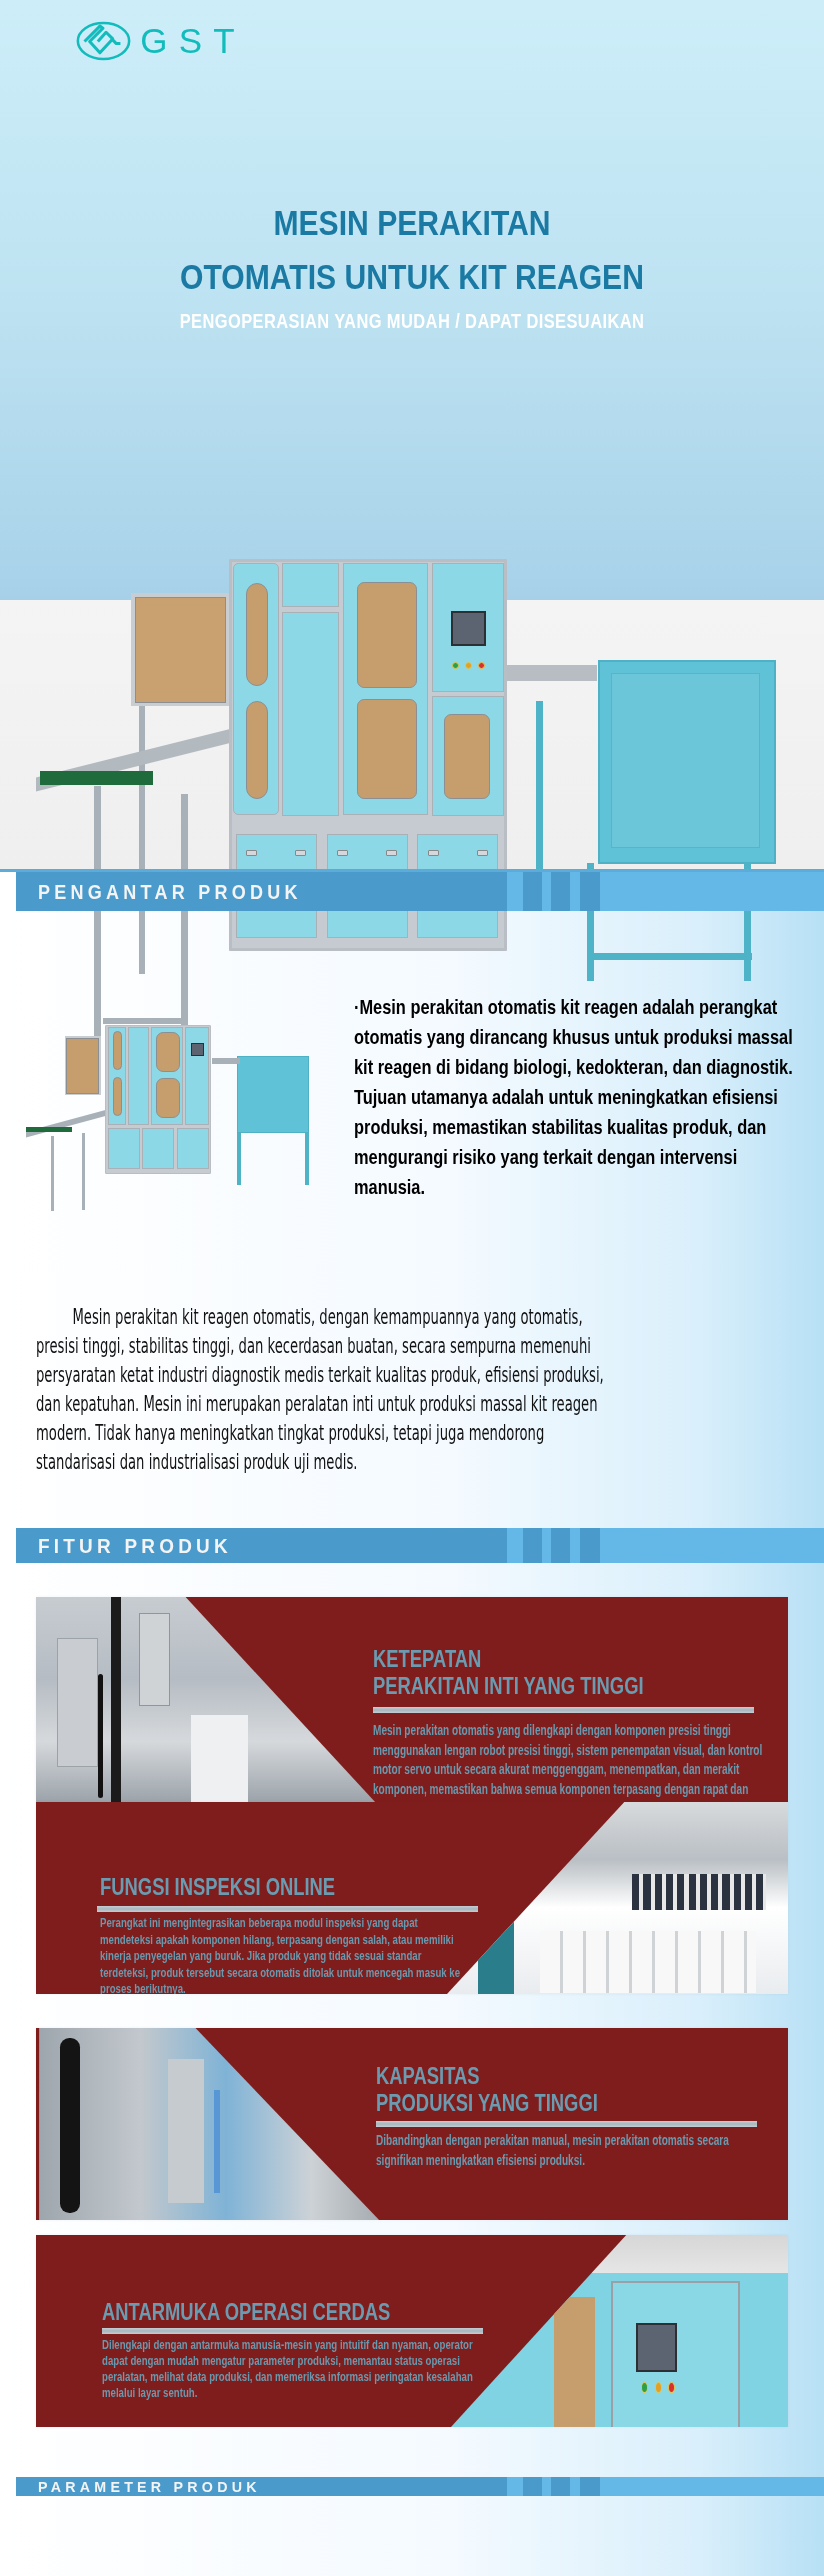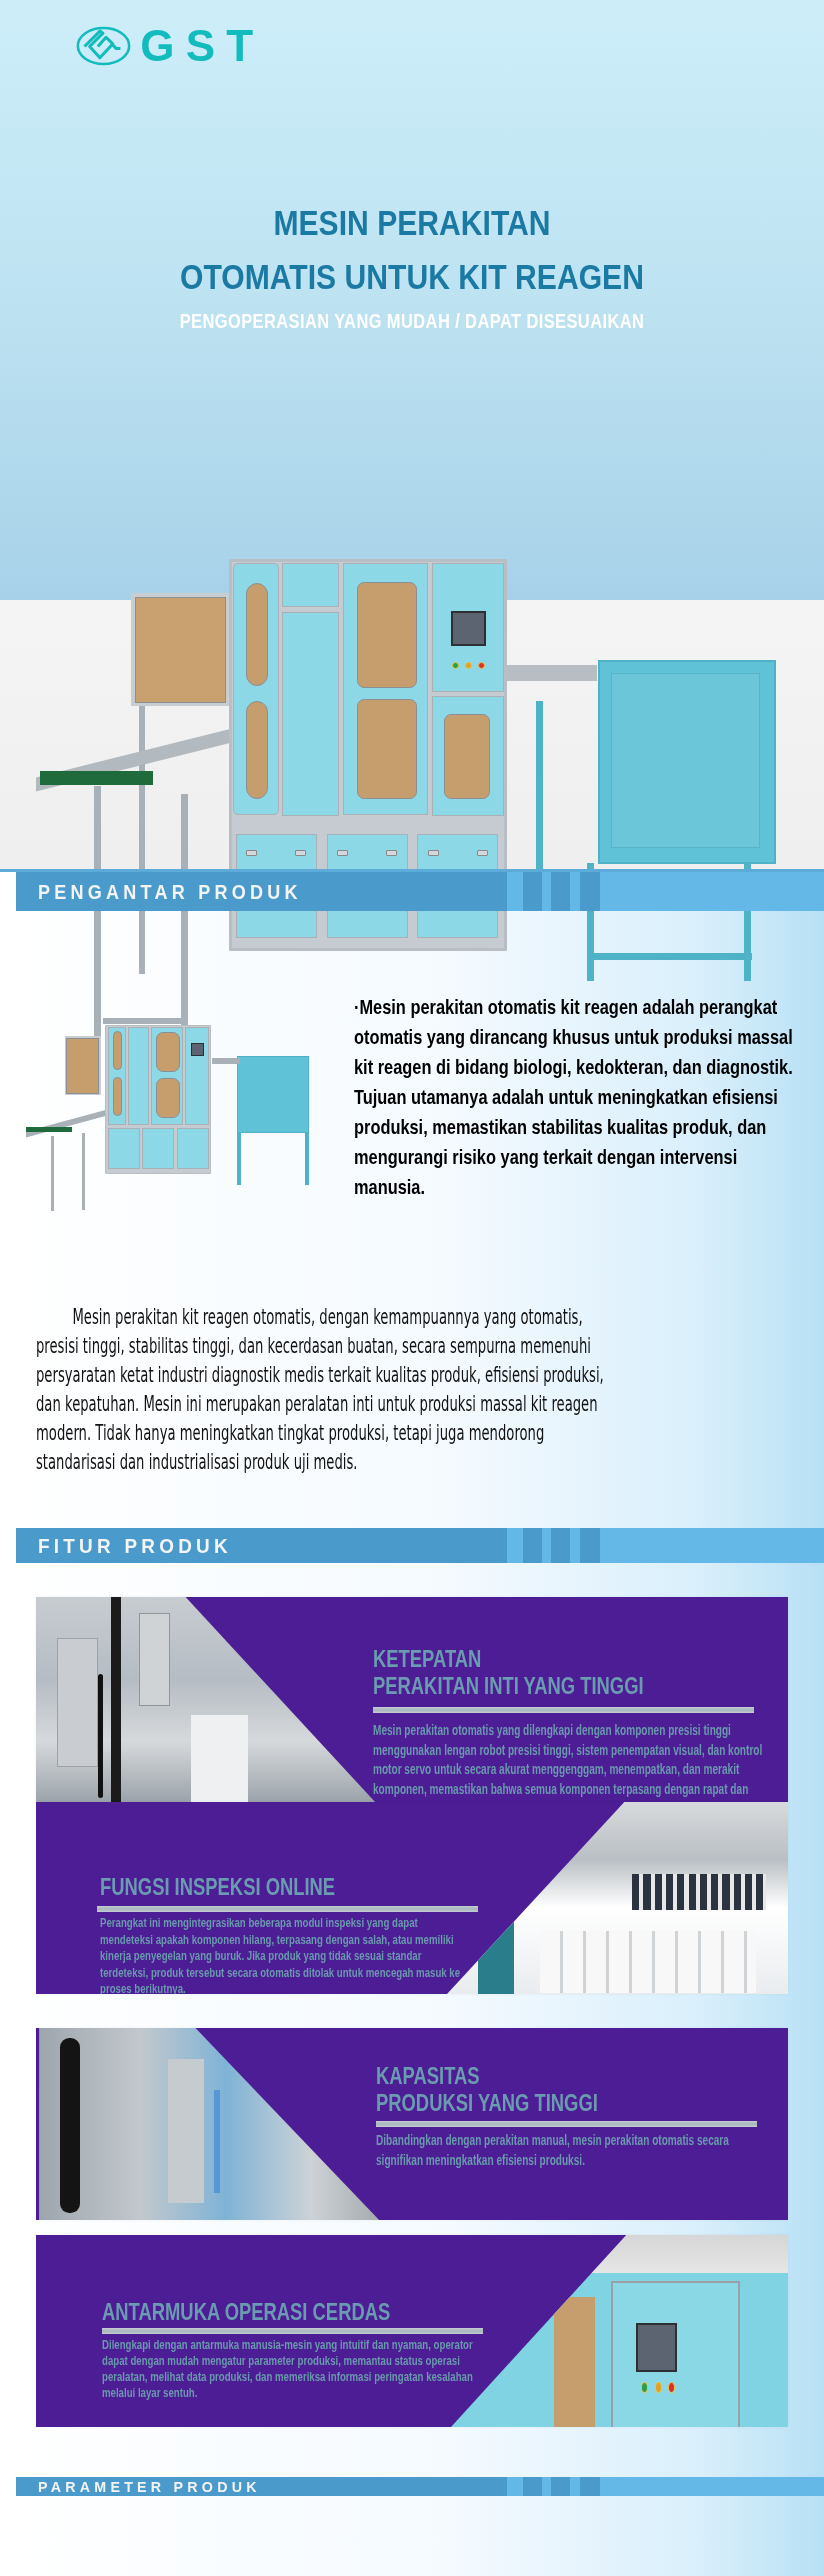--- a/index.html
+++ b/index.html
@@ -17,21 +17,21 @@
     position: absolute; left: 0; top: 0; width: 824px; height: 871px;
     background: linear-gradient(180deg, #cdeef9 0%, #bde2f1 35%, #a9d3ea 66%, #a4cde6 72%);
   }
   .hero-floor {
     position: absolute; left: 0; top: 600px; width: 824px; height: 270px;
     background: linear-gradient(180deg, #f4f4f4 0%, #efefef 100%);
   }
   .logo { position: absolute; left: 75px; top: 20.6px; display: flex; align-items: center; gap: 8.2px; }
   .logo-mark { width: 57px; height: 40px; }
   .logo-text {
-    font-family: "Liberation Sans", sans-serif; font-weight: bold; font-size: 44px;
+    font-family: "Liberation Sans", sans-serif; font-weight: normal; font-size: 35px;
     letter-spacing: 11.3px; color: #13bcbc;
   }
   .hero-title {
     position: absolute; left: 0; width: 824px; top: 196px; text-align: center;
     color: #1b7aa3; font-weight: bold; font-size: 35px; line-height: 54px;
     transform: scaleX(0.86); transform-origin: center;
   }
   .hero-sub {
     position: absolute; left: 0; width: 824px; top: 309px; text-align: center;
     color: #ffffff; font-weight: bold; font-size: 20.6px; letter-spacing: 0.5px;
@@ -73,21 +73,21 @@
     transform: scaleX(0.78); transform-origin: left top; width: 567px;
   }
   .para {
     position: absolute; left: 36px; top: 1303px; width: 912px;
     font-family: "DejaVu Sans", sans-serif; font-size: 20.6px; line-height: 29px; color: #111;
     transform: scaleX(0.64); transform-origin: left top; text-indent: 57px;
   }
 
   
   .card {
-    position: absolute; left: 36px; width: 752px; background: #4c1d95;
+    position: absolute; left: 36px; width: 752px; background: #7f1d1d;
     box-shadow: 0 0 3.1px rgba(0,0,0,0.05); overflow: hidden;
   }
   .card .photo { position: absolute; top: 0; height: 100%; overflow: hidden; }
   .card h3 {
     position: absolute; color: #6b9bb0; font-weight: bold; font-size: 23px; line-height: 27px;
     transform: scaleX(0.8); transform-origin: left top; white-space: nowrap;
   }
   .card .rule {
     position: absolute; height: 6.2px; background: linear-gradient(180deg, #c4ccd2, #a9b6be 50%, #c4ccd2);
   }

